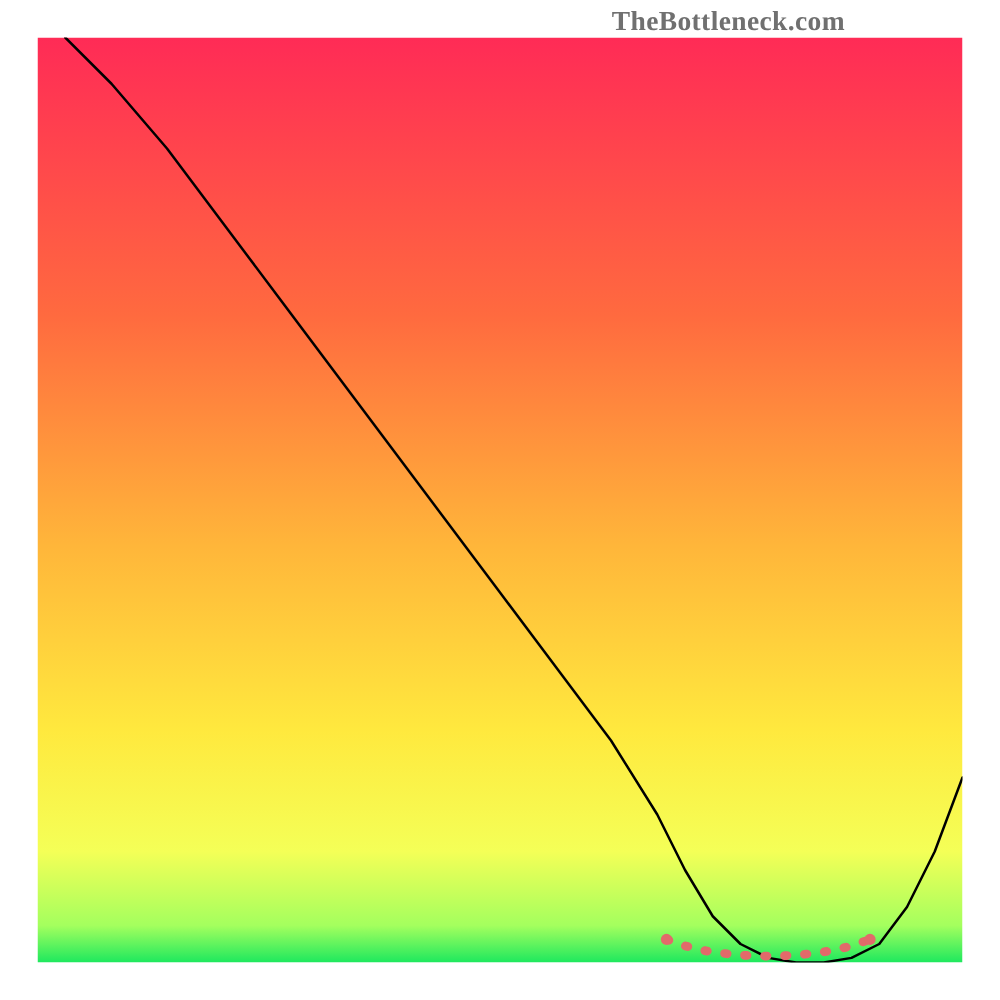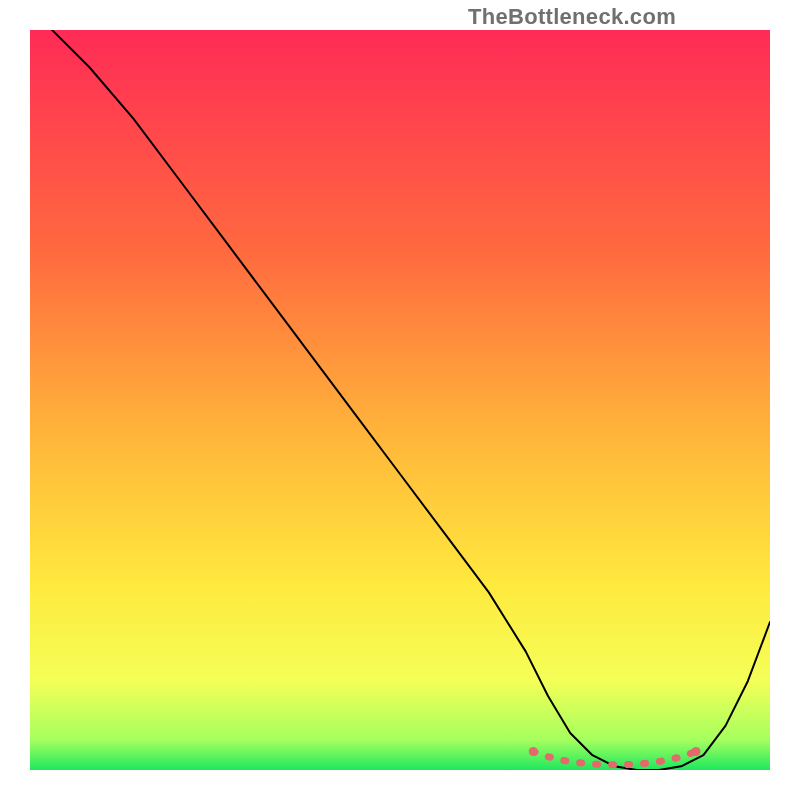--- a/index.html
+++ b/index.html
@@ -7,20 +7,21 @@
     padding: 0;
     width: 800px;
     height: 800px;
     background: #ffffff;
     font-family: Arial, Helvetica, sans-serif;
   }
   .wrap {
     position: relative;
     width: 692px;
     height: 800px;
+    font-family: Liberation Serif, serif;
   }
   .watermark {
     position: absolute;
     top: 4px;
     right: 16px;
     font-size: 22px;
     font-weight: bold;
     color: #707070;
     letter-spacing: 0.3px;
     z-index: 20;

